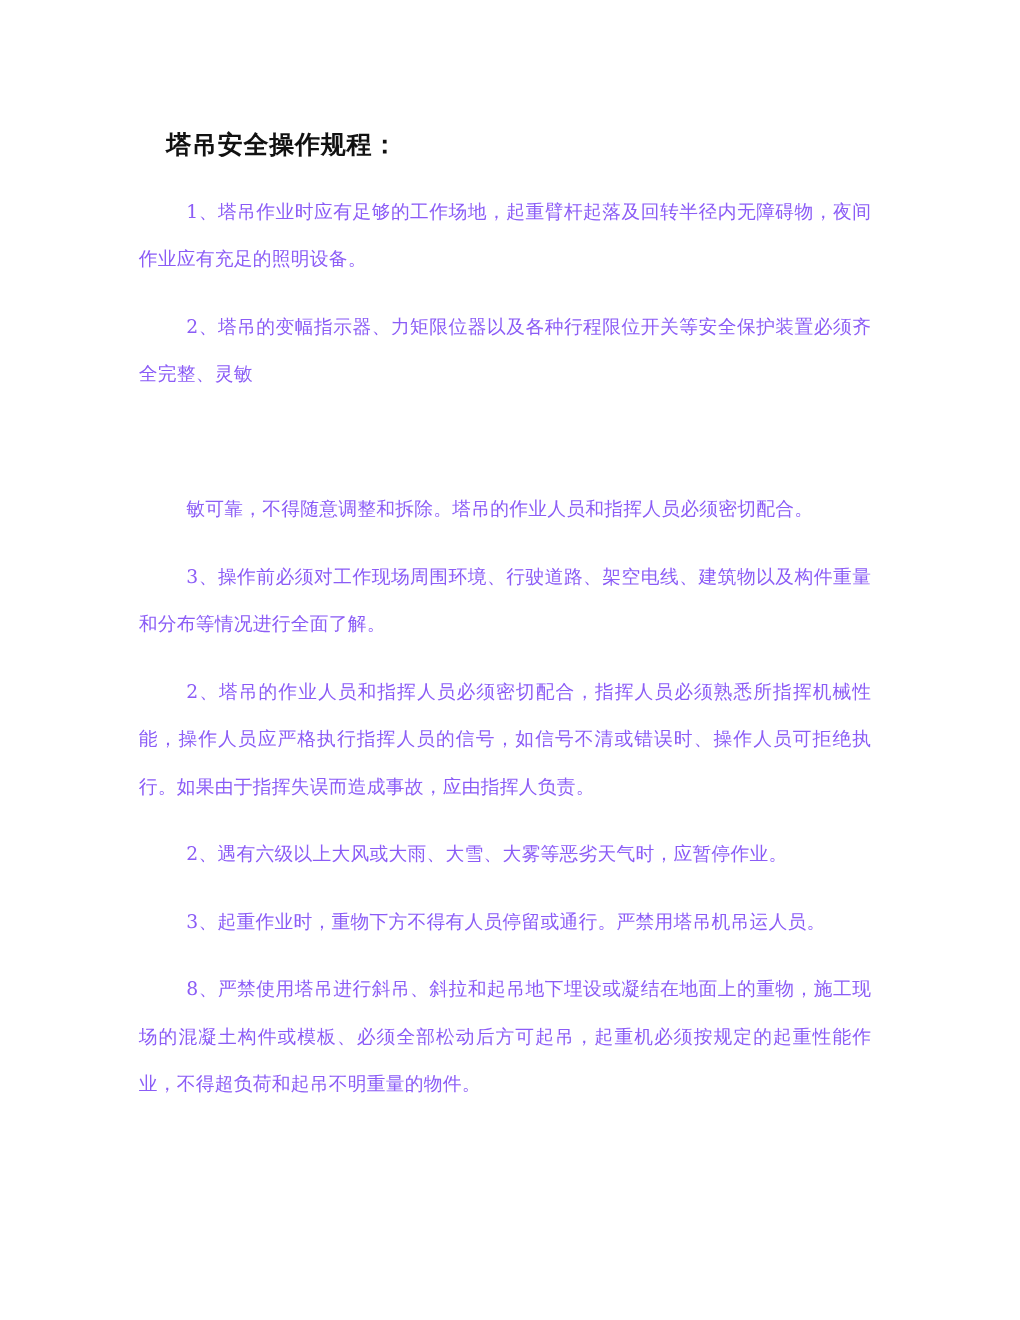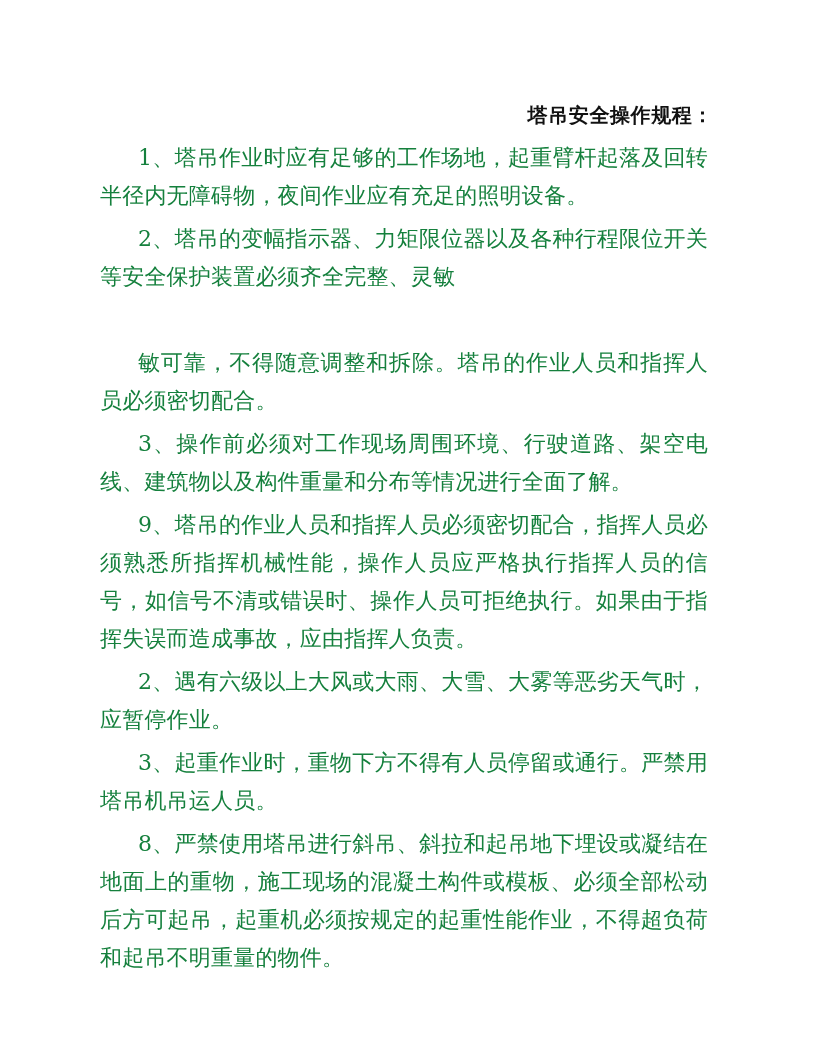--- a/index.html
+++ b/index.html
@@ -34,33 +34,32 @@
   .doc-title {
     font-family: "DejaVu Sans", "Liberation Sans", sans-serif;
     font-weight: bold;
     font-size: 20px;
     line-height: 38px;
     letter-spacing: 0.6px;
     text-indent: 38px;
     color: #111111;
     margin: 0 0 2px 0;
     white-space: pre-wrap;
-    text-align: right;
   }
 
   .para {
     font-family: "DejaVu Serif", "Liberation Serif", serif;
-    font-size: 22px;
+    font-size: 15px;
     line-height: 38px;
     letter-spacing: 0.2px;
     text-indent: 38px;
     text-align: justify;
     text-justify: inter-character;
-    color: #15803d;
-    margin: 5px;
+    color: #8b5cf6;
+    margin: 16px;
     white-space: normal;
     word-break: break-all;
   }
 
   .para.last-full { text-align: justify; }
 
   .spacer-line {
     height: 38px;
     line-height: 38px;
     font-size: 19.5px;
@@ -77,21 +76,21 @@
     <p class="para">1、塔吊作业时应有足够的工作场地，起重臂杆起落及回转半径内无障碍物，夜间作业应有充足的照明设备。</p>
 
     <p class="para">2、塔吊的变幅指示器、力矩限位器以及各种行程限位开关等安全保护装置必须齐全完整、灵敏</p>
 
     <div class="spacer-line">&nbsp;</div>
 
     <p class="para">敏可靠，不得随意调整和拆除。塔吊的作业人员和指挥人员必须密切配合。</p>
 
     <p class="para">3、操作前必须对工作现场周围环境、行驶道路、架空电线、建筑物以及构件重量和分布等情况进行全面了解。</p>
 
-    <p class="para">9、塔吊的作业人员和指挥人员必须密切配合，指挥人员必须熟悉所指挥机械性能，操作人员应严格执行指挥人员的信号，如信号不清或错误时、操作人员可拒绝执行。如果由于指挥失误而造成事故，应由指挥人负责。</p>
+    <p class="para">2、塔吊的作业人员和指挥人员必须密切配合，指挥人员必须熟悉所指挥机械性能，操作人员应严格执行指挥人员的信号，如信号不清或错误时、操作人员可拒绝执行。如果由于指挥失误而造成事故，应由指挥人负责。</p>
 
 
     <p class="para">2、遇有六级以上大风或大雨、大雪、大雾等恶劣天气时，应暂停作业。</p>
 
     <p class="para">3、起重作业时，重物下方不得有人员停留或通行。严禁用塔吊机吊运人员。</p>
 
     <p class="para last-full">8、严禁使用塔吊进行斜吊、斜拉和起吊地下埋设或凝结在地面上的重物，施工现场的混凝土构件或模板、必须全部松动后方可起吊，起重机必须按规定的起重性能作业，不得超负荷和起吊不明重量的物件。</p>
 
   </div>
 </div>

